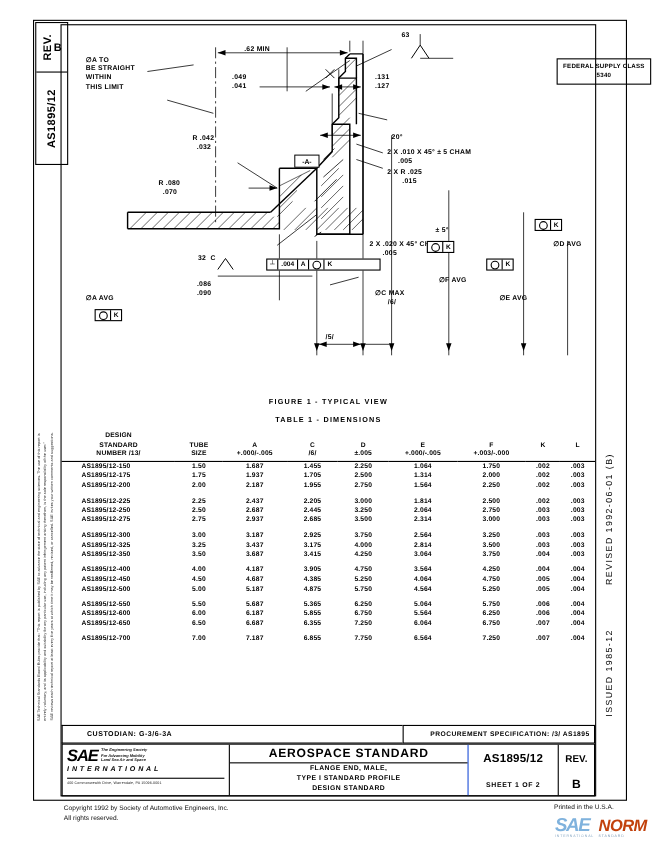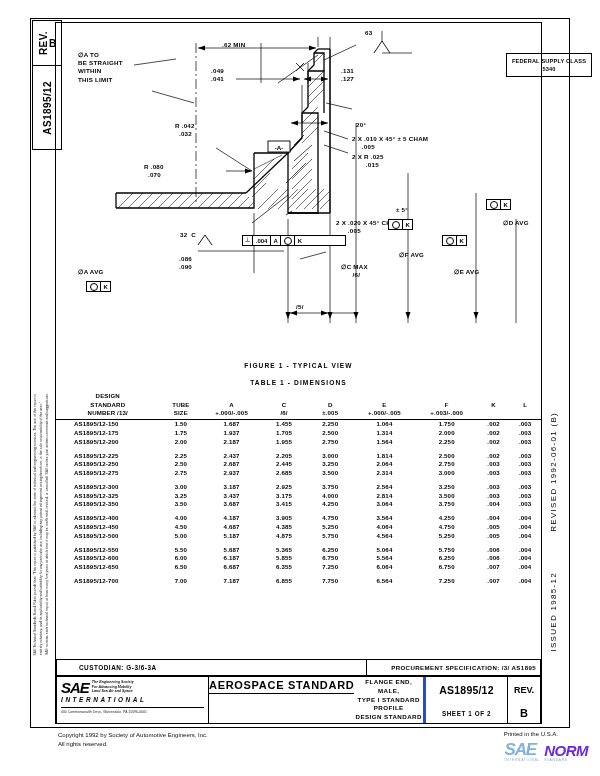--- a/index.html
+++ b/index.html
@@ -139,21 +139,21 @@
     position:absolute; left:366px; top:659px; width:175px; height:17px;
     border:1px solid #000;
     font-size:6.1px; font-weight:bold; letter-spacing:.4px;
     display:flex; align-items:center; justify-content:flex-end; padding-right:4px;
   }
   .titleblock{
     position:absolute; left:56px; top:676px; width:485px; height:48px;
     border:1px solid #000; display:flex;
   }
   .tb-logo{ width:152px; border-right:1px solid #000; position:relative; padding:3px 4px;}
-  .tb-mid{ flex:1; border-right:3px solid #1d4ed8; display:flex; flex-direction:row;}
+  .tb-mid{ flex:1; border-right:1px solid #1d4ed8; display:flex; flex-direction:column;}
   .tb-mid .as{
     height:17px; border-bottom:1px solid #000;
     display:flex; align-items:center; justify-content:center;
     font-size:11px; font-weight:bold; letter-spacing:.7px;
   }
   .tb-mid .sub{
     flex:1; display:flex; flex-direction:column; align-items:center;
     justify-content:center; font-size:6.2px; font-weight:bold;
     line-height:1.45; letter-spacing:.45px; text-align:center;
   }
@@ -204,21 +204,21 @@
   .watermark{
     position:absolute; right:12px; top:742px;
     display:flex; align-items:flex-end; gap:4px;
   }
   .wm-sae{
     font-size:17px; font-weight:bold; font-style:italic; letter-spacing:-1.2px;
     color:#7fb2dd; line-height:.95;
   }
   .wm-norm{
     font-size:15px; font-weight:bold; font-style:italic; letter-spacing:-.5px;
-    color:#6d28d9; line-height:.95;
+    color:#c2410c; line-height:.95;
   }
   .wm-sub{ font-size:3.2px; color:#8aa9c4; letter-spacing:.8px; }
   .wm-sub2{ font-size:3.2px; color:#7d9bb5; letter-spacing:.8px; }
 </style>
 </head>
 <body>
 
 <div id="page">
 
   <div class="outer-frame"></div>

